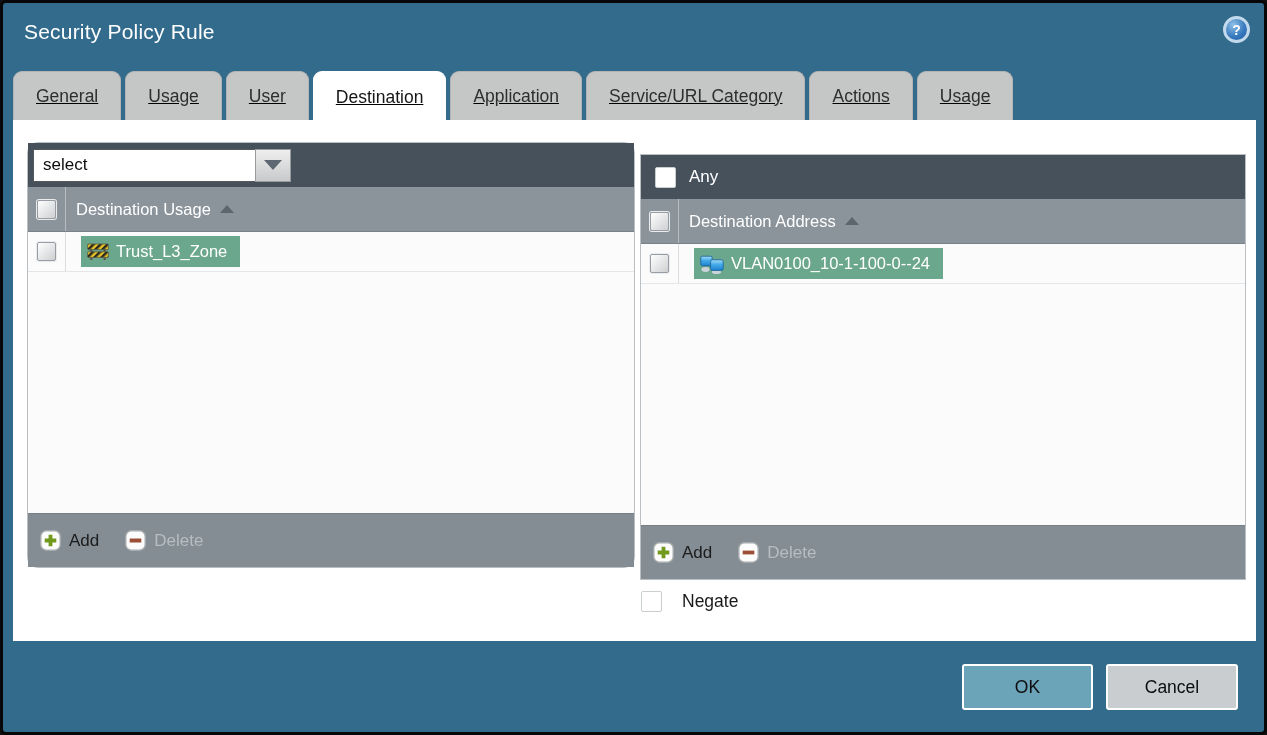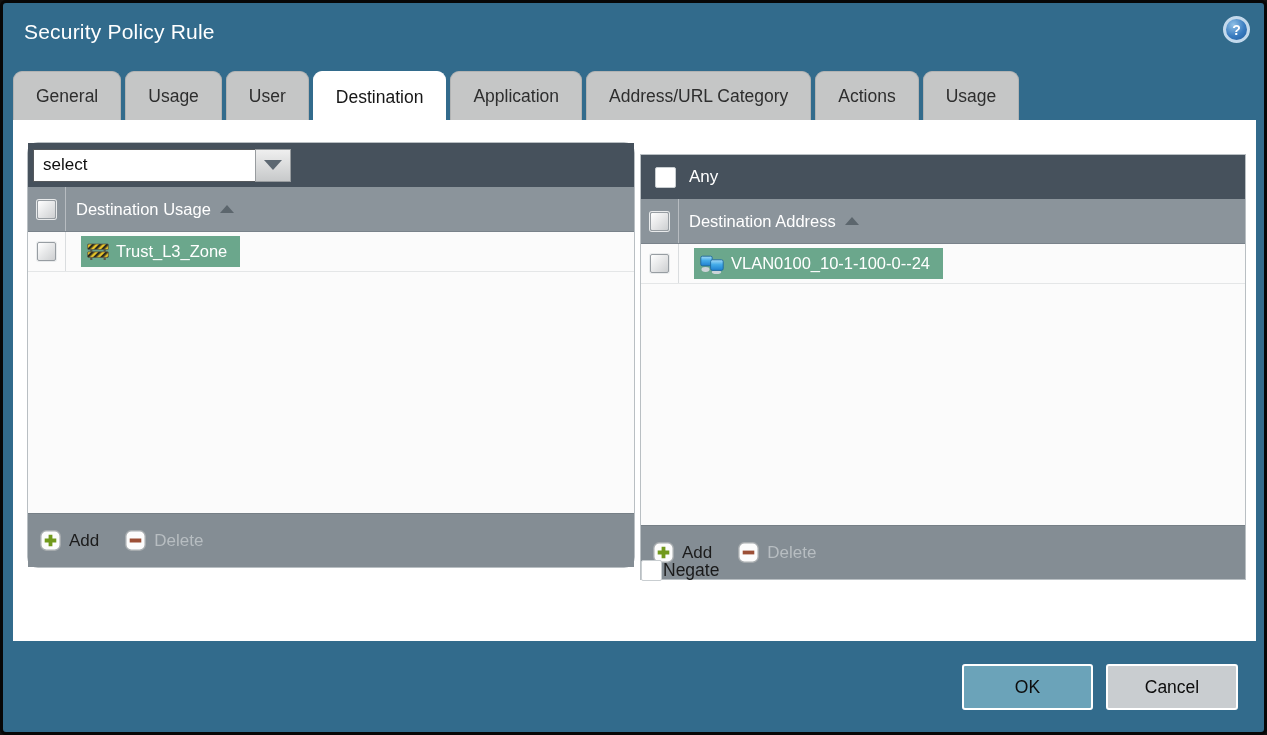--- a/index.html
+++ b/index.html
@@ -12,21 +12,21 @@
   
   .titlebar { position:absolute; left:0; top:0; right:0; height:65px;padding-left:46px; }
   .title { position:absolute; left:21px; top:17px; font-size:21px; color:#ffffff; letter-spacing:.2px; }
   .help {
     position:absolute; right:14px; top:13px; width:27px; height:27px; border-radius:50%;
     background:radial-gradient(circle at 35% 28%, #8fc0e6 0%, #3a7cc0 55%, #1d5a9e 100%);
     border:3px solid #c3d9ec; color:#fff; font-weight:bold; font-size:14px;
     display:flex; align-items:center; justify-content:center;
   }
   
-  .tabs { position:absolute; left:10px; top:68px; height:49px; display:flex; gap:4px; z-index:2; }
+  .tabs { position:absolute; left:10px; top:68px; height:49px; display:flex; gap:4px; z-index:2;text-decoration:underline; }
   .tab {
     background:#c5c6c6; border:1px solid #b2b3b3; border-bottom:none;
     border-radius:9px 9px 0 0; padding:0 22px; height:49px;
     display:flex; align-items:center; font-size:17.5px; color:#2e2e2e; cursor:default;
   }
   .tab.active { background:#ffffff; border-color:#ffffff; color:#161616; height:51px; z-index:3; }
   
   .content { position:absolute; left:10px; top:117px; width:1243px; height:521px; background:#ffffff; }
   .panel { position:absolute; top:22px; height:426px; display:flex; flex-direction:column; border:1px solid #b9bfc3; }
   .panel-left  { left:14px;  width:608px;border-radius:11px; }
@@ -57,21 +57,21 @@
   .row { height:40px; display:flex; align-items:center; border-bottom:1px solid #e4e6e7; }
   .row .cb-cell { border-right:1px solid #dadddf; align-self:stretch; }
   .chip { display:inline-flex; align-items:center; gap:7px; height:31px;
     background:#6ba78c; color:#ffffff; font-size:16.5px; padding:0 13px 0 6px; margin-left:5px; white-space:nowrap; }
   
   .panel-footer { height:54px; background:#848d94; display:flex; align-items:center; gap:26px;
     padding-left:12px; flex:none; border-top:1px solid #767f86; }
   .toolbtn { display:flex; align-items:center; gap:8px; font-size:17px; color:#1c1c1c; cursor:pointer; }
   .toolbtn.disabled { color:#b7bdc1; cursor:default; }
   
-  .negate-row { position:absolute; left:628px; top:440px; display:flex; align-items:center; gap:1px;
+  .negate-row { position:absolute; left:628px; top:471px; display:flex; align-items:center; gap:20px;
     font-size:17.5px; color:#1a1a1a; }
   
   .btn { position:absolute; height:46px; border-radius:3px; border:2px solid #ffffff;
     font-size:17.5px; color:#0d0d0d; display:flex; align-items:center; justify-content:center;
     font-family:"Liberation Sans", sans-serif; cursor:pointer; }
   .btn-ok { left:959px; top:661px; width:131px; background:#6ba3b9; }
   .btn-cancel { left:1103px; top:661px; width:132px; background:#c9cdd0; }
 </style>
 </head>
 <body>
@@ -82,21 +82,21 @@
     <span class="title">Security Policy Rule</span>
     <span class="help">?</span>
   </div>
 
   <div class="tabs">
     <div class="tab">General</div>
     <div class="tab">Usage</div>
     <div class="tab">User</div>
     <div class="tab active">Destination</div>
     <div class="tab">Application</div>
-    <div class="tab">Address/URL Category</div>
+    <div class="tab">Service/URL Category</div>
     <div class="tab">Actions</div>
     <div class="tab">Usage</div>
   </div>
 
   <div class="content">
 
     <div class="panel panel-left">
       <div class="panel-topbar">
         <div class="combo">
           <span class="combo-value">select</span>

